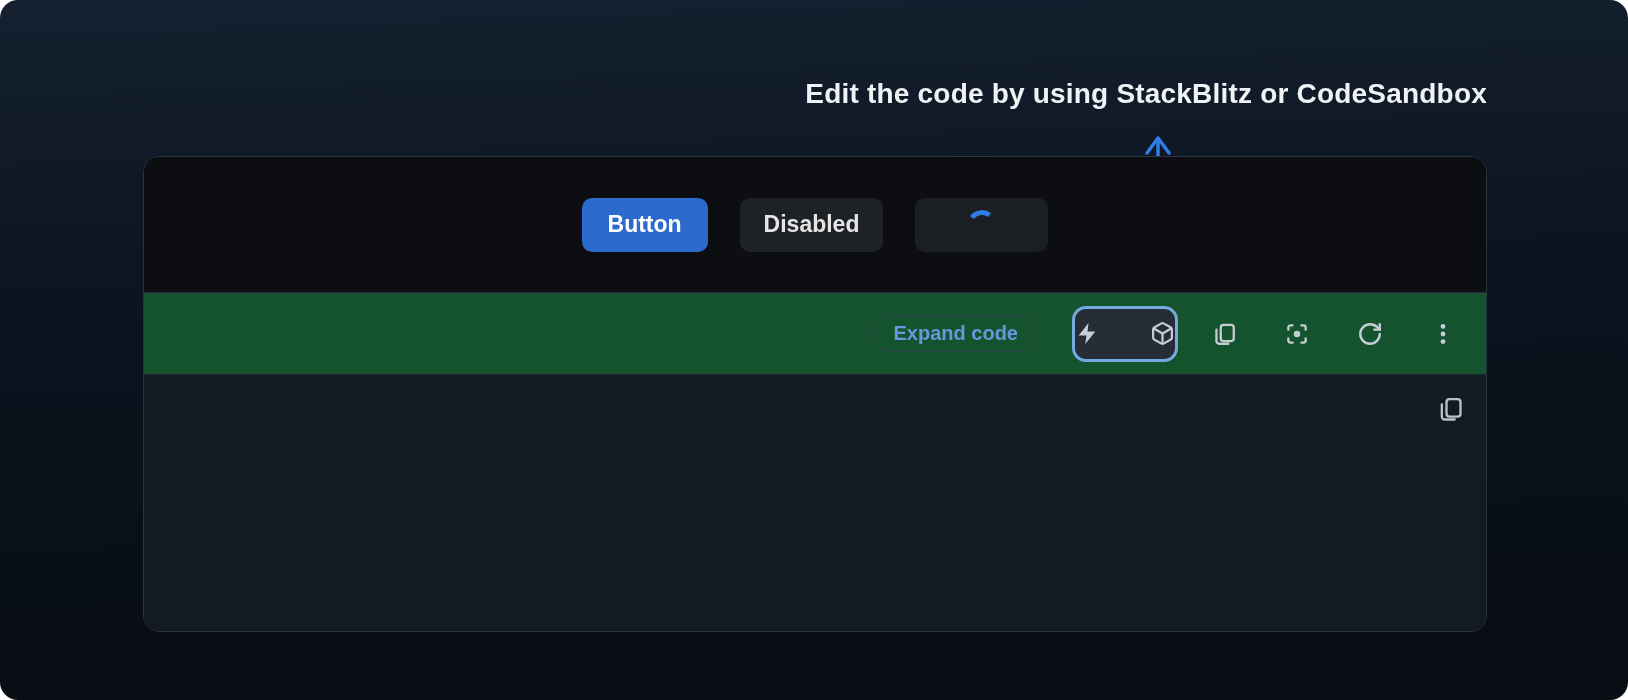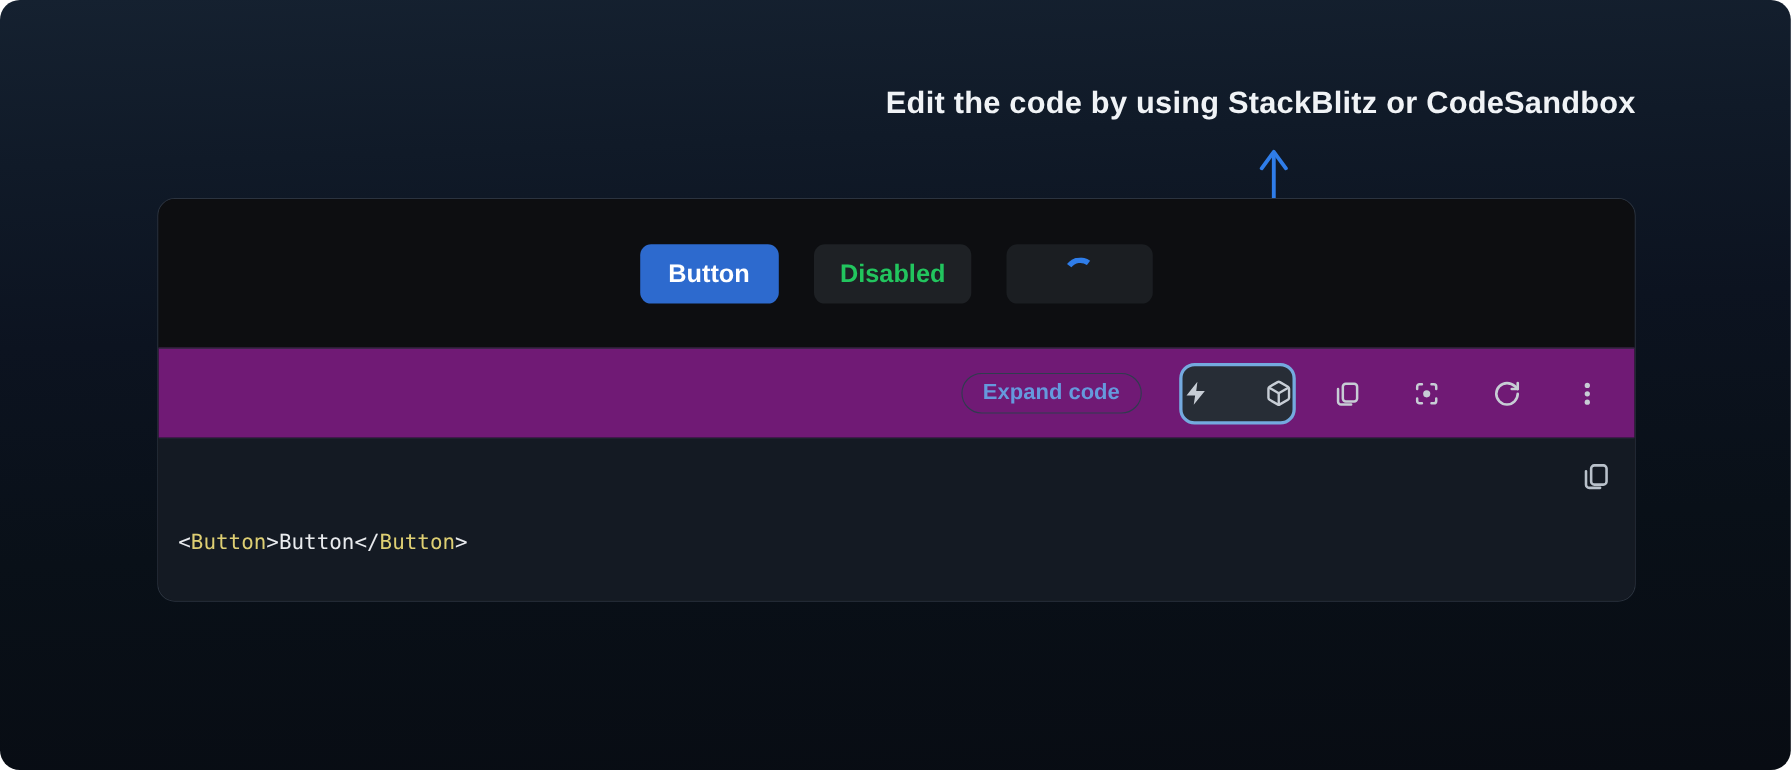--- a/index.html
+++ b/index.html
@@ -10,41 +10,41 @@
     background:linear-gradient(178deg,#152130 0%,#101a28 20%,#0c1320 42%,#091018 68%,#080c13 100%);
   }
   .annotation-title{
     position:absolute;top:78px;right:141px;
     font-size:28px;font-weight:700;color:#f0f3f6;letter-spacing:.2px;white-space:nowrap;
   }
   .arrow-svg{position:absolute;left:0;top:0;pointer-events:none;}
 
   
   .card{
-    position:absolute;left:143px;top:180px;width:1344px;height:367px;
+    position:absolute;left:143px;top:156px;width:1344px;height:476px;
     box-sizing:border-box;border:1px solid #2b333f;border-radius:16px;
     overflow:hidden;display:flex;flex-direction:column;background:#0d0e11;
   }
   .demo-area{height:135px;flex:0 0 auto;display:flex;align-items:center;justify-content:center;gap:32px;background:#0d0e11;}
   .btn{
     height:54px;border:none;border-radius:10px;font-family:"Liberation Sans",sans-serif;
     font-size:23px;font-weight:600;display:inline-flex;align-items:center;justify-content:center;cursor:pointer;
   }
   .btn-primary{background:var(--primary-button-bg,#2d6ace);color:#ffffff;padding:0 26px;}
-  .btn-disabled{background:#1e2125;color:#22c55e;padding:0 24px;cursor:not-allowed;}
+  .btn-disabled{background:#1e2125;color:#e5e5e5;padding:0 24px;cursor:not-allowed;}
   .btn-loading{background:#1b1e22;width:133px;}
   .spinner{
     width:30px;height:30px;border-radius:50%;box-sizing:border-box;
     border:5px solid transparent;border-top-color:var(--accent-blue,#2f7de9);
     transform:rotate(-8deg);
   }
 
   
   .toolbar{
-    height:82px;flex:0 0 auto;background:#701a75;border-top:1px solid #242b36;
+    height:82px;flex:0 0 auto;background:#14532d;border-top:1px solid #242b36;
     display:flex;align-items:center;justify-content:flex-end;padding-right:30px;box-sizing:border-box;gap:20px;
   }
   .expand-pill{
     height:37px;border-radius:19px;border:1.5px solid #2f3c4e;background:transparent;
     color:var(--expand-code-text,#6599dd);font-size:20px;font-weight:600;font-family:"Liberation Sans",sans-serif;
     padding:0 19px;display:inline-flex;align-items:center;margin-right:14px;cursor:pointer;white-space:nowrap;
   }
   .highlight-box{
     height:56px;width:106px;box-sizing:border-box;border:3px solid var(--highlight-border,#74aadf);
     border-radius:14px;background:#272d36;display:flex;align-items:center;justify-content:center;gap:24px;
@@ -135,21 +135,20 @@
       <button class="icon-btn">
         <svg width="26" height="26" viewBox="0 0 24 24" fill="currentColor">
           <circle cx="12" cy="5" r="2.2"></circle>
             <circle cx="12" cy="12" r="2.2"></circle>
             <circle cx="12" cy="19" r="2.2"></circle>
         </svg>
       </button>
     </div>
 
     <div class="code-area">
-      <div><span class="tok-plain">&lt;</span><span class="tok-tag">Button</span><span class="tok-plain">&gt;</span><span class="tok-plain">Button</span><span class="tok-plain">&lt;/</span><span class="tok-tag">Button</span><span class="tok-plain">&gt;</span></div>
       
       
       <button class="icon-btn code-copy">
         <svg width="28" height="28" viewBox="0 0 24 24" fill="none" stroke="currentColor" stroke-width="2" stroke-linecap="round" stroke-linejoin="round">
           <rect x="9" y="3.5" width="12" height="15" rx="2.5"></rect>
           <path d="M5 8v10.5A2.5 2.5 0 0 0 7.5 21H16"></path>
         </svg>
       </button>
     </div>
 

